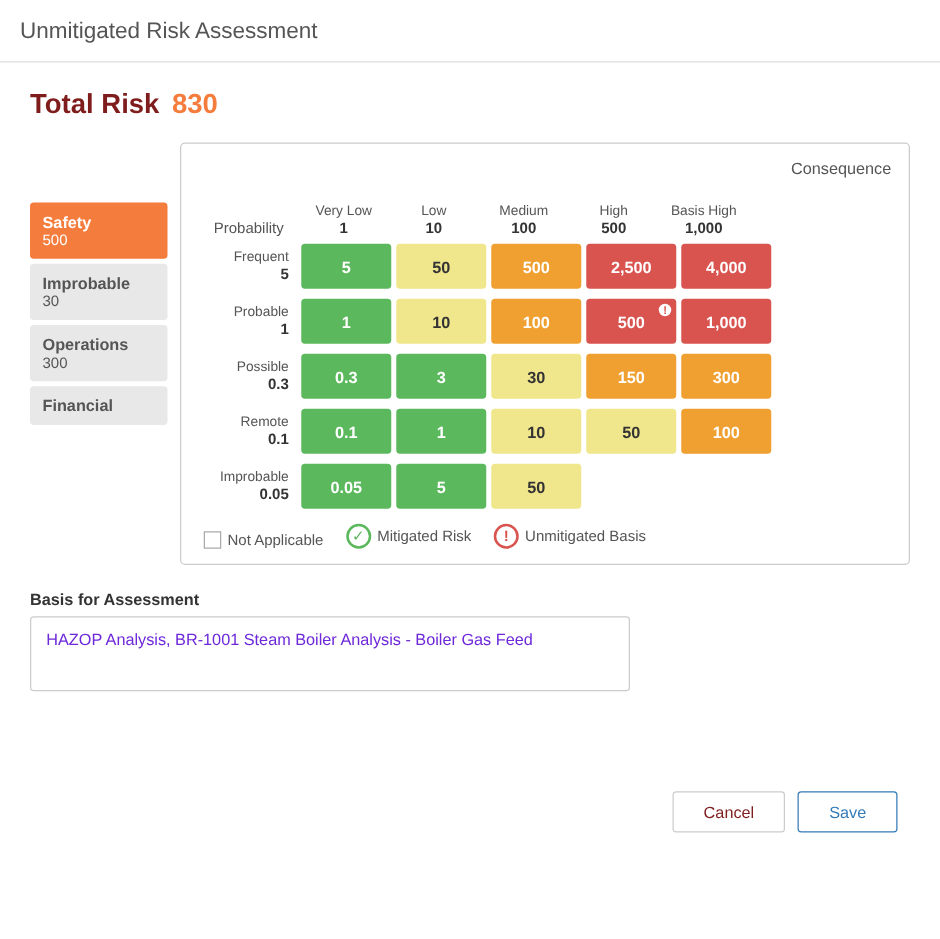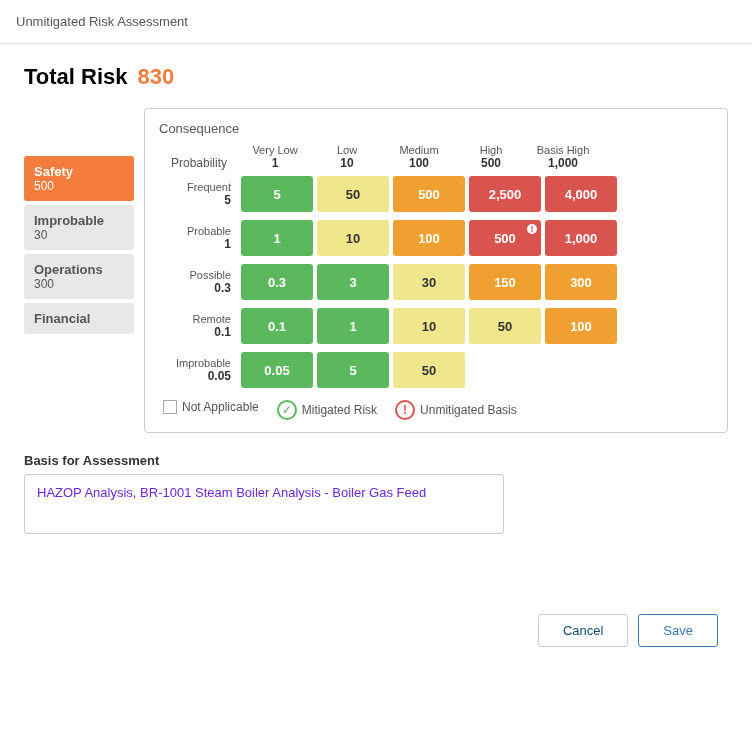--- a/index.html
+++ b/index.html
@@ -7,36 +7,36 @@
       font-family: Arial, sans-serif;
       font-size: 13px;
       background: #fff;
       width: 752px;
       min-height: 751px;
       color: #333;
     }
     .top-bar {
       border-bottom: 1px solid #ddd;
       padding: 14px 16px;
-      font-size: 13px;
+      font-size: 18px;
       color: #555;
     }
     .content {
       padding: 20px 24px;
     }
     .total-risk-row {
       display: flex;
       align-items: center;
       margin-bottom: 18px;
       gap: 10px;
     }
     .total-risk-label {
       font-size: 22px;
       font-weight: bold;
-      color: #000000;
+      color: #7f1d1d;
     }
     .total-risk-value {
       font-size: 22px;
       font-weight: bold;
       color: #f47c3c;
     }
     .main-area {
       display: flex;
       gap: 0;
     }
@@ -76,24 +76,24 @@
     .sidebar-item-value {
       font-size: 12px;
     }
     .matrix-container {
       border: 1px solid #ccc;
       border-radius: 4px;
       padding: 12px 14px;
       flex: 1;
     }
     .consequence-label {
-      text-align: left;
-      font-size: 13px;
-      color: #555;
-      margin-bottom: 8px;
+      text-align: right;
+      font-size: 13px;
+      color: #555;
+      margin-bottom: 21px;
     }
     .matrix-header-row {
       display: flex;
       margin-left: 80px;
     }
     .col-header {
       width: 72px;
       text-align: center;
       font-size: 11px;
       color: #555;
@@ -135,21 +135,21 @@
       position: relative;
       color: #fff;
     }
     .cell-green { background: #5cb85c; }
     .cell-yellow { background: #f0e68c; color: #333; }
     .cell-orange { background: #f0a030; }
     .cell-red { background: #d9534f; }
 
     .legend-row {
       display: flex;
-      align-items: flex-start;
+      align-items: flex-end;
       gap: 18px;
       margin-top: 10px;
       padding-left: 4px;
     }
     .legend-item {
       display: flex;
       align-items: center;
       gap: 5px;
       font-size: 12px;
       color: #555;
@@ -207,21 +207,21 @@
       margin-top: 80px;
       padding-right: 10px;
     }
     .btn {
       padding: 8px 24px;
       border-radius: 3px;
       font-size: 13px;
       cursor: pointer;
       border: 1px solid #ccc;
       background: #fff;
-      color: #0c4a6e;
+      color: #7f1d1d;
     }
     .btn-primary {
       border-color: #337ab7;
       color: #337ab7;
     }
     .unmitigated-marker {
       position: absolute;
       top: 2px;
       right: 2px;
       width: 14px;

